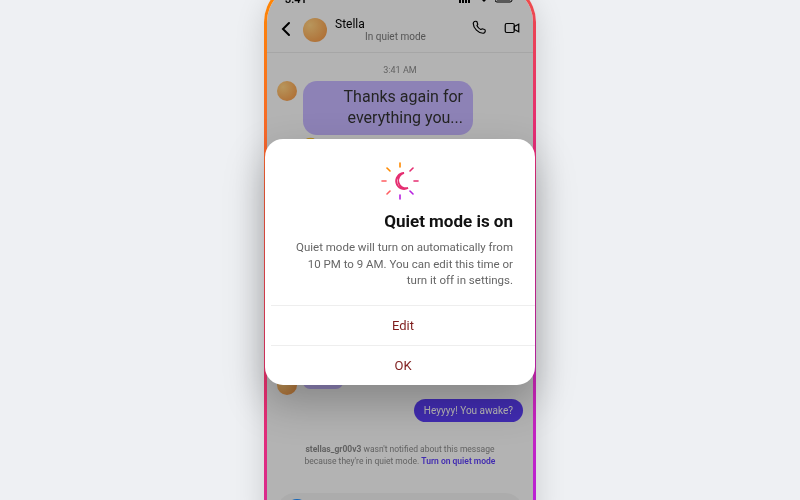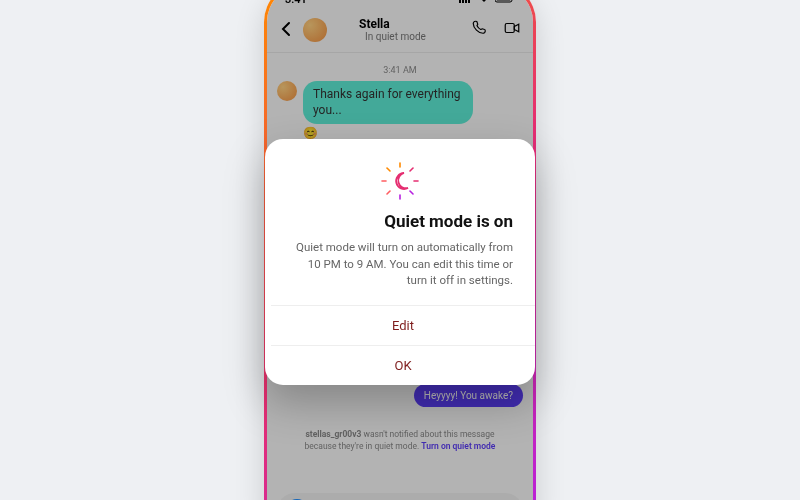--- a/index.html
+++ b/index.html
@@ -10,29 +10,29 @@
     padding: 3px; position: relative; box-shadow: 0 10px 30px rgba(0,0,0,0.15);
     margin-top: 24px;
   }
   .screen { width: 100%; height: 100%; background: #f8f8f8; border-radius: 37px; overflow: hidden; position: relative; }
   .statusbar { height: 28px; display:flex; align-items:center; justify-content:space-between; padding: 0 18px; font-size: 11px; font-weight:600; color:#000; }
   .sb-right { display:flex; gap:4px; align-items:center; }
   .chat-header { display:flex; align-items:center; padding: 4px 12px 10px 12px; border-bottom: 1px solid #e6e6e6; }
   .back { font-size: 20px; margin-right: 8px; }
   .avatar { width: 24px; height:24px; border-radius:50%; background: radial-gradient(circle at 30% 30%, #ffd080, #f09040); margin-right:8px; }
   .title-block { flex:1; }
-  .contact-name { font-size: 12px; font-weight:700;margin-left:24px; }
+  .contact-name { font-size: 12px; font-weight:400; }
   .contact-sub { font-size: 10px; color:#777;margin-left:30px; }
   .hdr-icons { display:flex; gap:14px; font-size:16px; }
   .hdr-icons svg { width:18px; height:18px; }
   .chat-body { padding: 6px 10px 0 10px; font-size: 10px; color:#333; position:relative; height: calc(100% - 28px - 48px - 56px); overflow:hidden; }
   .ts-center { text-align:center; color:#888; font-size:9px; margin:6px 0; }
   .msg-row { display:flex; align-items:flex-start; gap:6px; margin-bottom:8px; }
   .msg-row .avatar-sm { width:20px;height:20px;border-radius:50%;background:radial-gradient(circle at 30% 30%, #ffd080, #f09040); flex-shrink:0; }
-  .bubble-in { background:#5eead4; border-radius:14px; padding:6px 10px; max-width: 170px; font-size:12px; line-height:1.3; }
+  .bubble-in { background:#c4b5fd; border-radius:14px; padding:6px 10px; max-width: 170px; font-size:16px; line-height:1.3;text-align:right; }
   .bubble-out { background:#5b3df5; color:#fff; border-radius:14px; padding:6px 10px; max-width:170px; font-size:10px; margin-left:auto; }
   .img-msg { width:120px; height:90px; background:linear-gradient(135deg,#222,#555); border-radius:12px; margin-top:4px; }
   .quiet-note { font-size:8.5px; color:#888; text-align:center; padding:0 18px; line-height:1.4; margin-top:22px; }
   .quiet-note .link { color:#5b3df5; font-weight:600; }
   .composer { position:absolute; bottom:10px; left:10px; right:10px; height:36px; background:#efefef; border-radius:20px; display:flex; align-items:center; padding:0 8px; gap:8px; }
   .cam { width:24px; height:24px; border-radius:50%; background:#1a8cff; display:flex;align-items:center;justify-content:center; }
   .dim { position:absolute; inset:0; background:rgba(0,0,0,0.28); border-radius:37px; }
   
   .modal { position:absolute; top:50%; left:50%; transform:translate(-50%,-50%); width:270px; background:#fff; border-radius:18px; box-shadow:0 18px 40px rgba(0,0,0,0.25); overflow:hidden; z-index:5; }
   .modal-top { padding: 22px 22px 16px 22px; text-align:right; }

